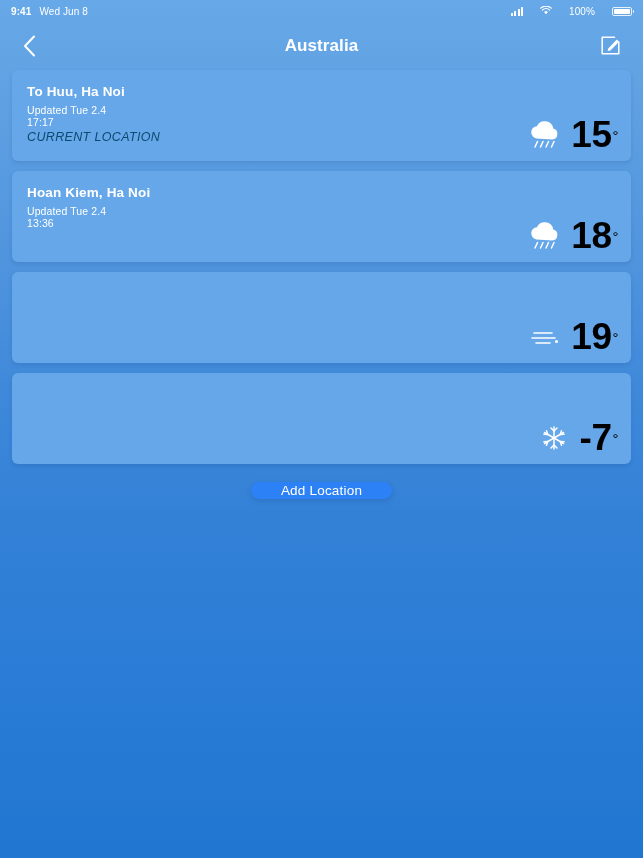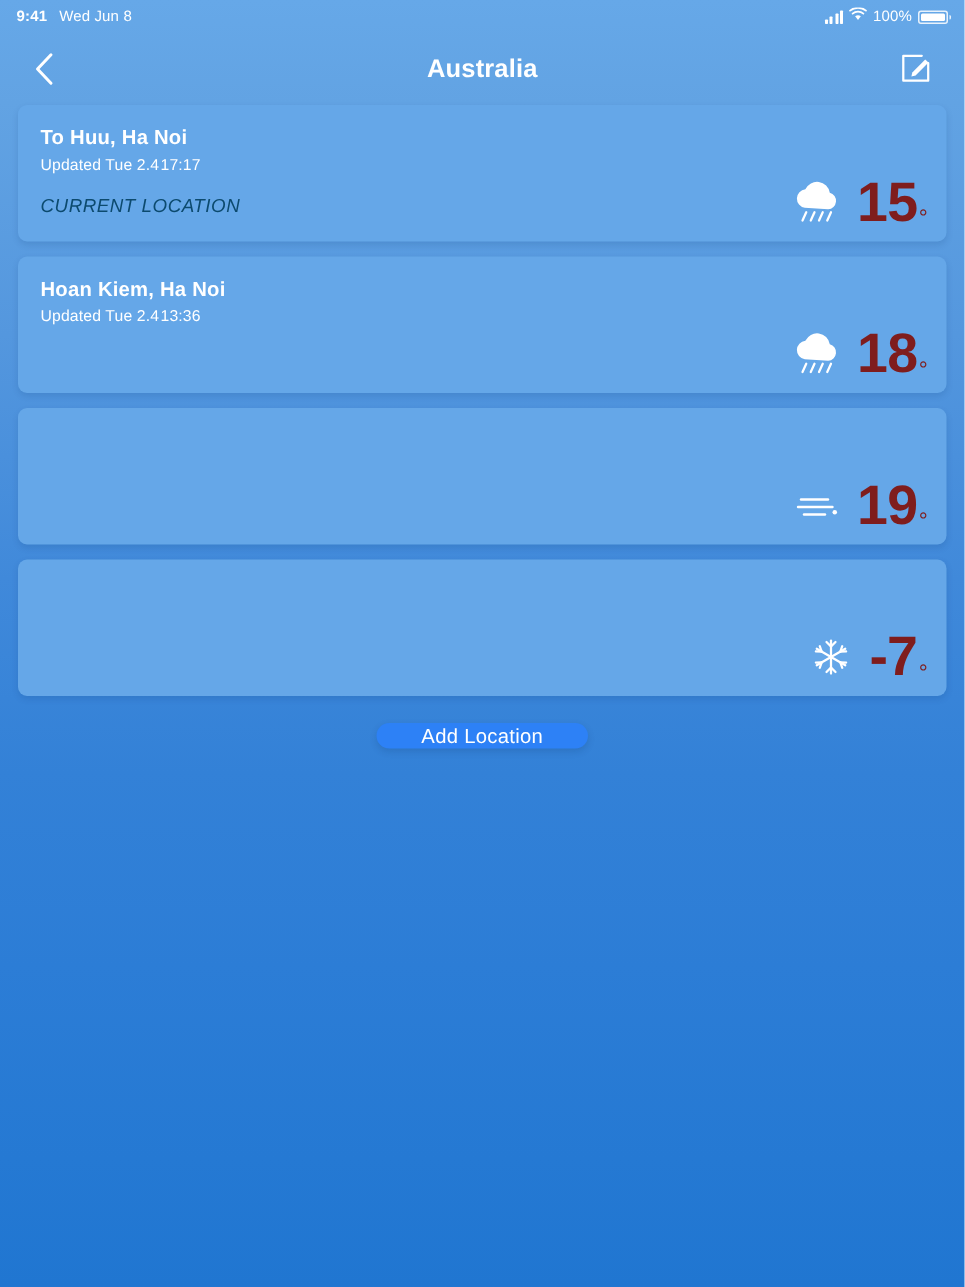--- a/index.html
+++ b/index.html
@@ -29,21 +29,21 @@
     align-items:center;
     justify-content:space-between;
     padding:0 11px 0 11px;
     color:#ffffff;
     font-size:10px;
     letter-spacing:.1px;
   }
   .sb-left { display:flex; align-items:center; gap:8px; }
   .sb-time { font-weight:600; font-size:10px; }
   .sb-date { font-weight:400; font-size:10px; }
-  .sb-right { display:flex; align-items:center; gap:4px; }
+  .sb-right { display:flex; align-items:center; gap:17px; }
   .sb-pct { font-size:10px; font-weight:400; }
 
   .sig { display:flex; align-items:flex-end; gap:1.5px; height:9px; }
   .sig i { display:block; width:2px; background:#fff; border-radius:.5px; }
   .sig i:nth-child(1){ height:3px; }
   .sig i:nth-child(2){ height:5px; }
   .sig i:nth-child(3){ height:7px; }
   .sig i:nth-child(4){ height:9px; }
 
   .batt {
@@ -106,20 +106,21 @@
     letter-spacing:.15px;
     margin-bottom:5px;
   }
   .card-meta {
     display:flex;
     align-items:baseline;
     color:#ffffff;
     font-size:10.5px;
     font-weight:400;
     letter-spacing:.1px;
+    flex-direction:column;
   }
   .card-meta .upd { min-width:80px; }
   .card-current {
     position:absolute;
     left:15px; top:60px;
     color:#0c4a6e;
     font-size:12.5px;
     font-style:italic;
     font-weight:400;
     letter-spacing:.35px;
@@ -128,22 +129,22 @@
   .card-right {
     position:absolute;
     right:13px; bottom:8px;
     display:flex;
     align-items:center;
     gap:6px;
   }
   .wx-icon { width:40px; height:36px; display:flex; align-items:center; justify-content:center; }
   .temp {
     display:flex;
-    align-items:flex-end;
-    color:#7f1d1d;
+    align-items:center;
+    color:#000000;
     font-size:37px;
     font-weight:700;
     line-height:.95;
     letter-spacing:-.5px;
   }
   .deg {
     font-size:15px;
     font-weight:400;
     line-height:1;
     margin-top:2px;

